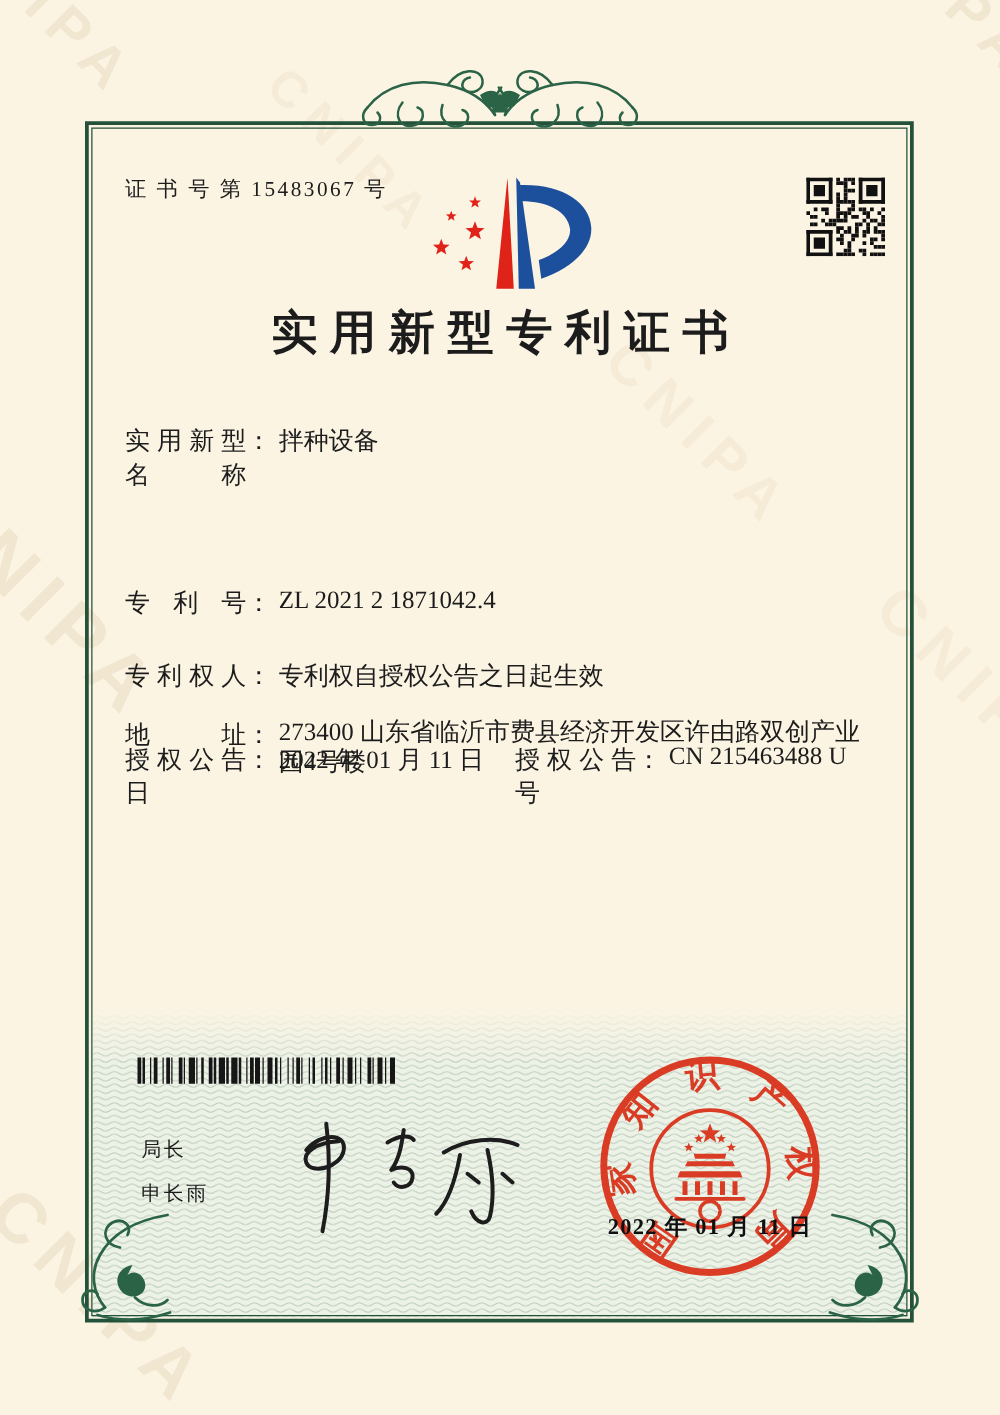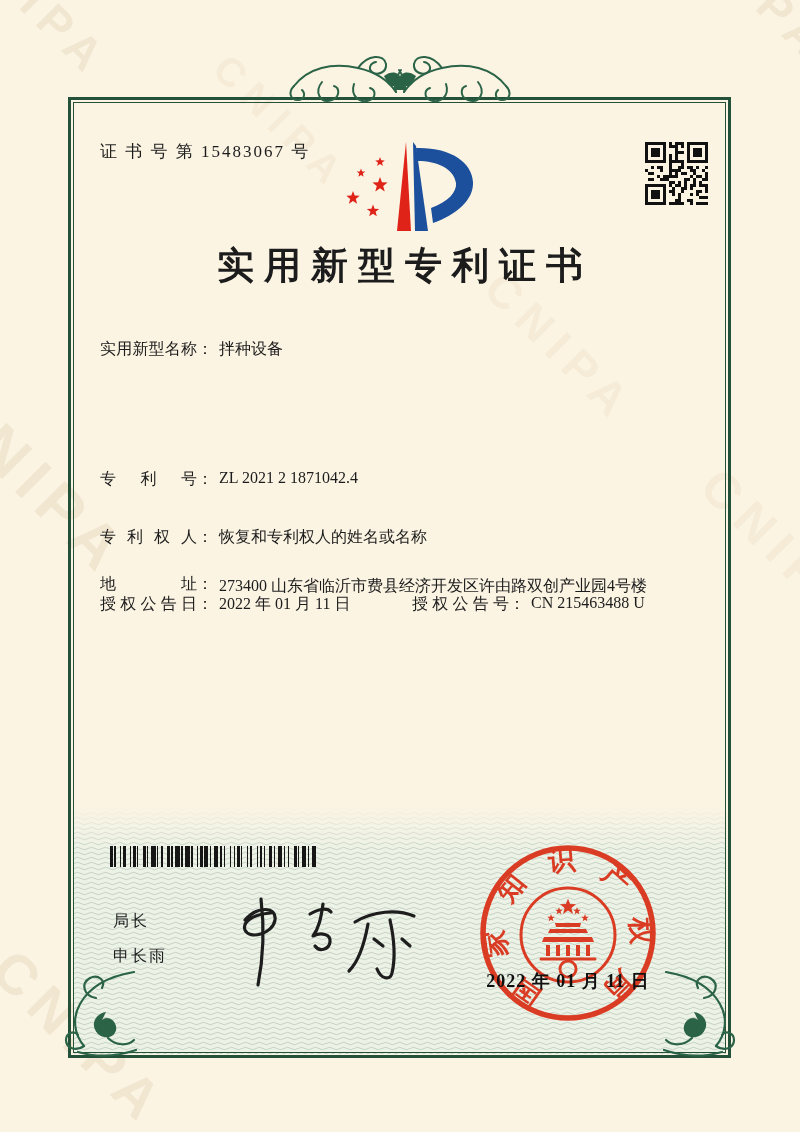--- a/index.html
+++ b/index.html
@@ -19,21 +19,21 @@
          border:3px solid #24513a;z-index:3;}
   .frame-inner{position:absolute;left:2px;top:2px;right:2px;bottom:2px;border:1px solid #24513a;}
   .orn{position:absolute;z-index:4;}
   
   .content{position:absolute;left:0;top:0;width:800px;height:1132px;z-index:5;}
   .cert-no{position:absolute;left:100px;top:140px;font-size:17px;letter-spacing:2px;}
   .logo{position:absolute;left:336px;top:132px;}
   .qr{position:absolute;left:645px;top:142px;}
   .title{position:absolute;left:0;top:241px;width:800px;text-align:center;
          font-size:37px;font-weight:700;letter-spacing:10px;text-indent:10px;}
-  .frow{position:absolute;left:100px;width:616px;font-size:16px;}
+  .frow{position:absolute;left:100px;width:616px;font-size:20px;}
   .flabel{display:inline-block;width:97px;text-align:justify;text-align-last:justify;vertical-align:top;}
   .fcolon{vertical-align:top;}
   .fvalue{margin-left:6px;vertical-align:top;}
   .fvalue-wrap{display:inline-block;width:484px;line-height:24px;}
   .grant-right{position:absolute;left:312px;top:0;}
   .paras{position:absolute;left:99px;top:658px;width:606px;font-size:15.5px;line-height:25px;
          text-align:justify;}
   .paras p{margin:0;text-indent:2em;}
   .barcode{position:absolute;left:110px;top:846px;width:206px;height:21px;display:flex;align-items:stretch;}
   .barcode div{height:100%;}
@@ -268,21 +268,21 @@
 
     <div class="title">实用新型专利证书</div>
 
     <div class="frow" style="top:339px;">
       <span class="flabel">实用新型名称</span><span class="fcolon">：</span><span class="fvalue">拌种设备</span>
     </div>
     <div class="frow" style="top:433px;margin-top:36px;">
       <span class="flabel">专利号</span><span class="fcolon">：</span><span class="fvalue">ZL 2021 2 1871042.4</span>
     </div>
     <div class="frow" style="top:527px;">
-      <span class="flabel">专利权人</span><span class="fcolon">：</span><span class="fvalue">恢复和专利权人的姓名或名称</span>
+      <span class="flabel">专利权人</span><span class="fcolon">：</span><span class="fvalue">专利权自授权公告之日起生效</span>
     </div>
     <div class="frow" style="top:574px;">
       <span class="flabel">地址</span><span class="fcolon">：</span><span class="fvalue fvalue-wrap">273400 山东省临沂市费县经济开发区许由路双创产业园4号楼</span>
     </div>
     <div class="frow" style="top:594px;">
       <span class="flabel">授权公告日</span><span class="fcolon">：</span><span class="fvalue">2022 年 01 月 11 日</span>
       <span class="grant-right">
         <span class="flabel">授权公告号</span><span class="fcolon">：</span><span class="fvalue">CN 215463488 U</span>
       </span>
     </div>

